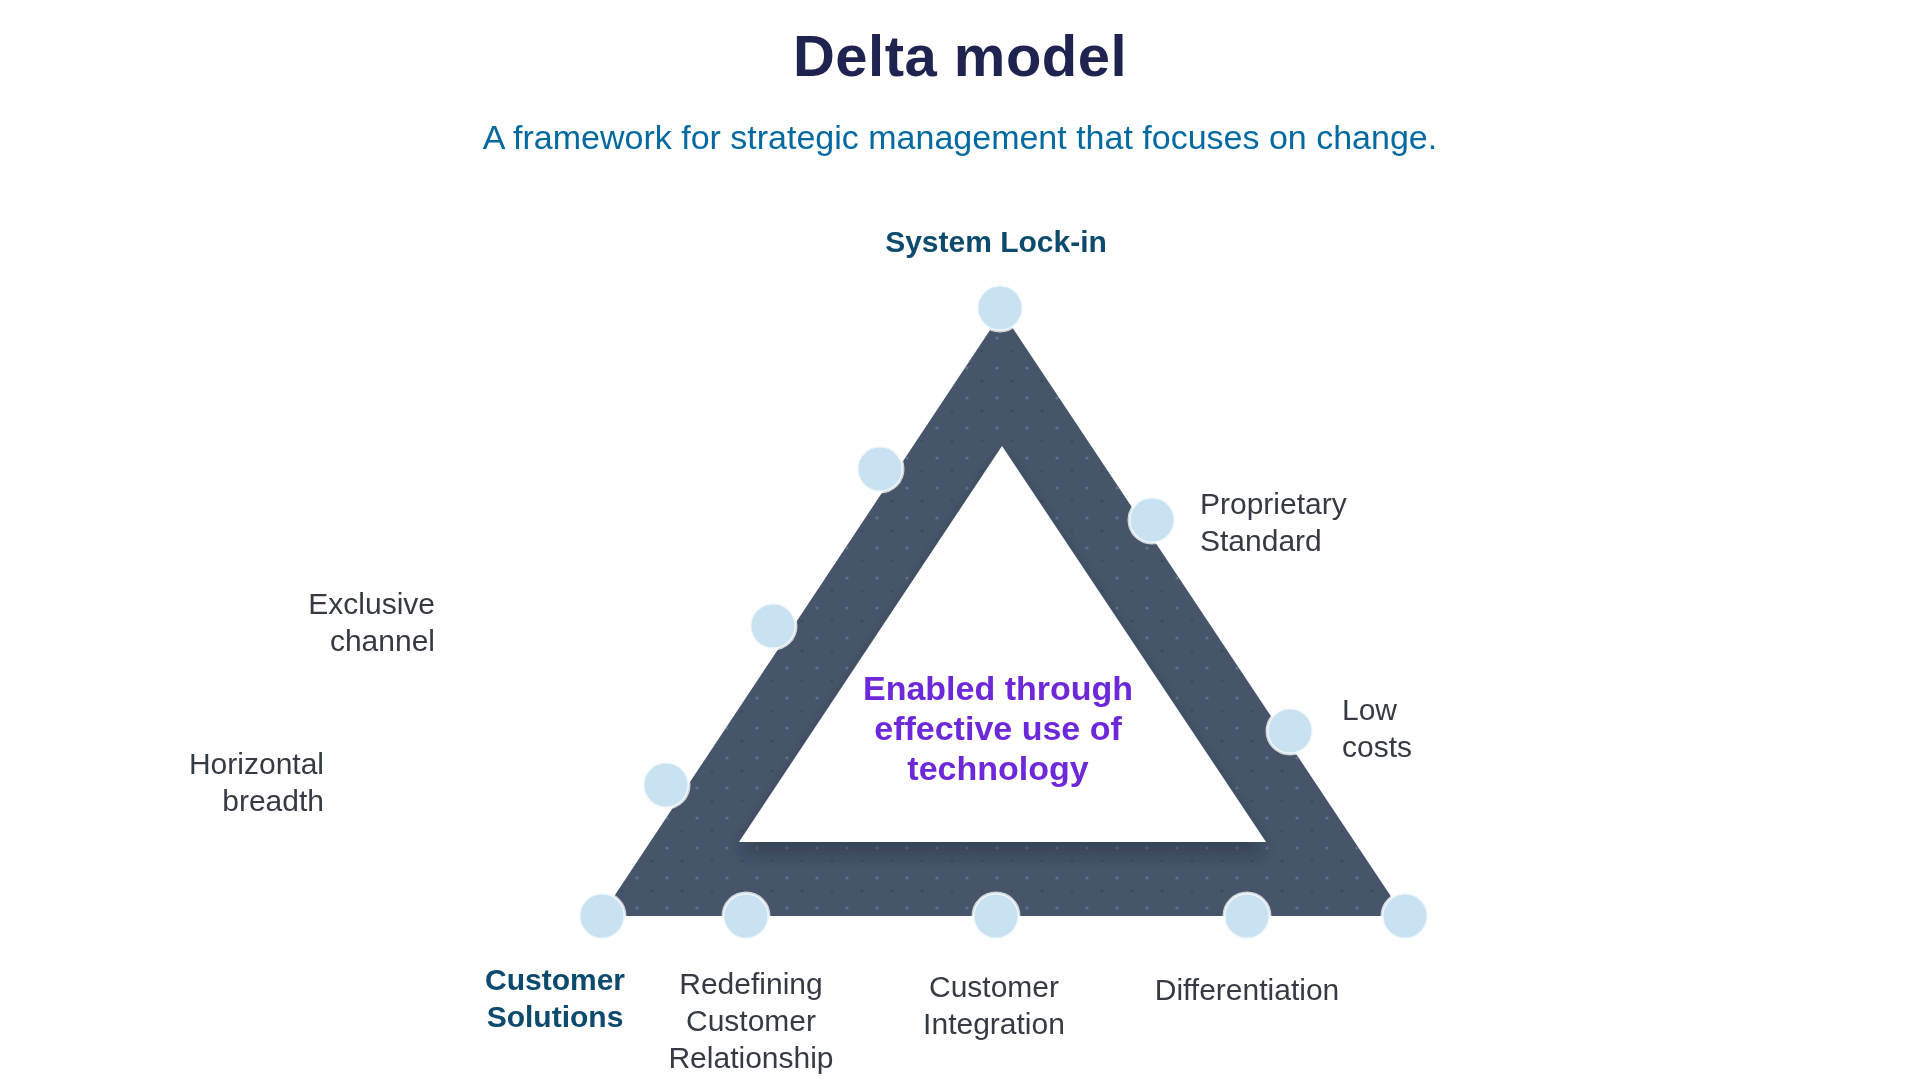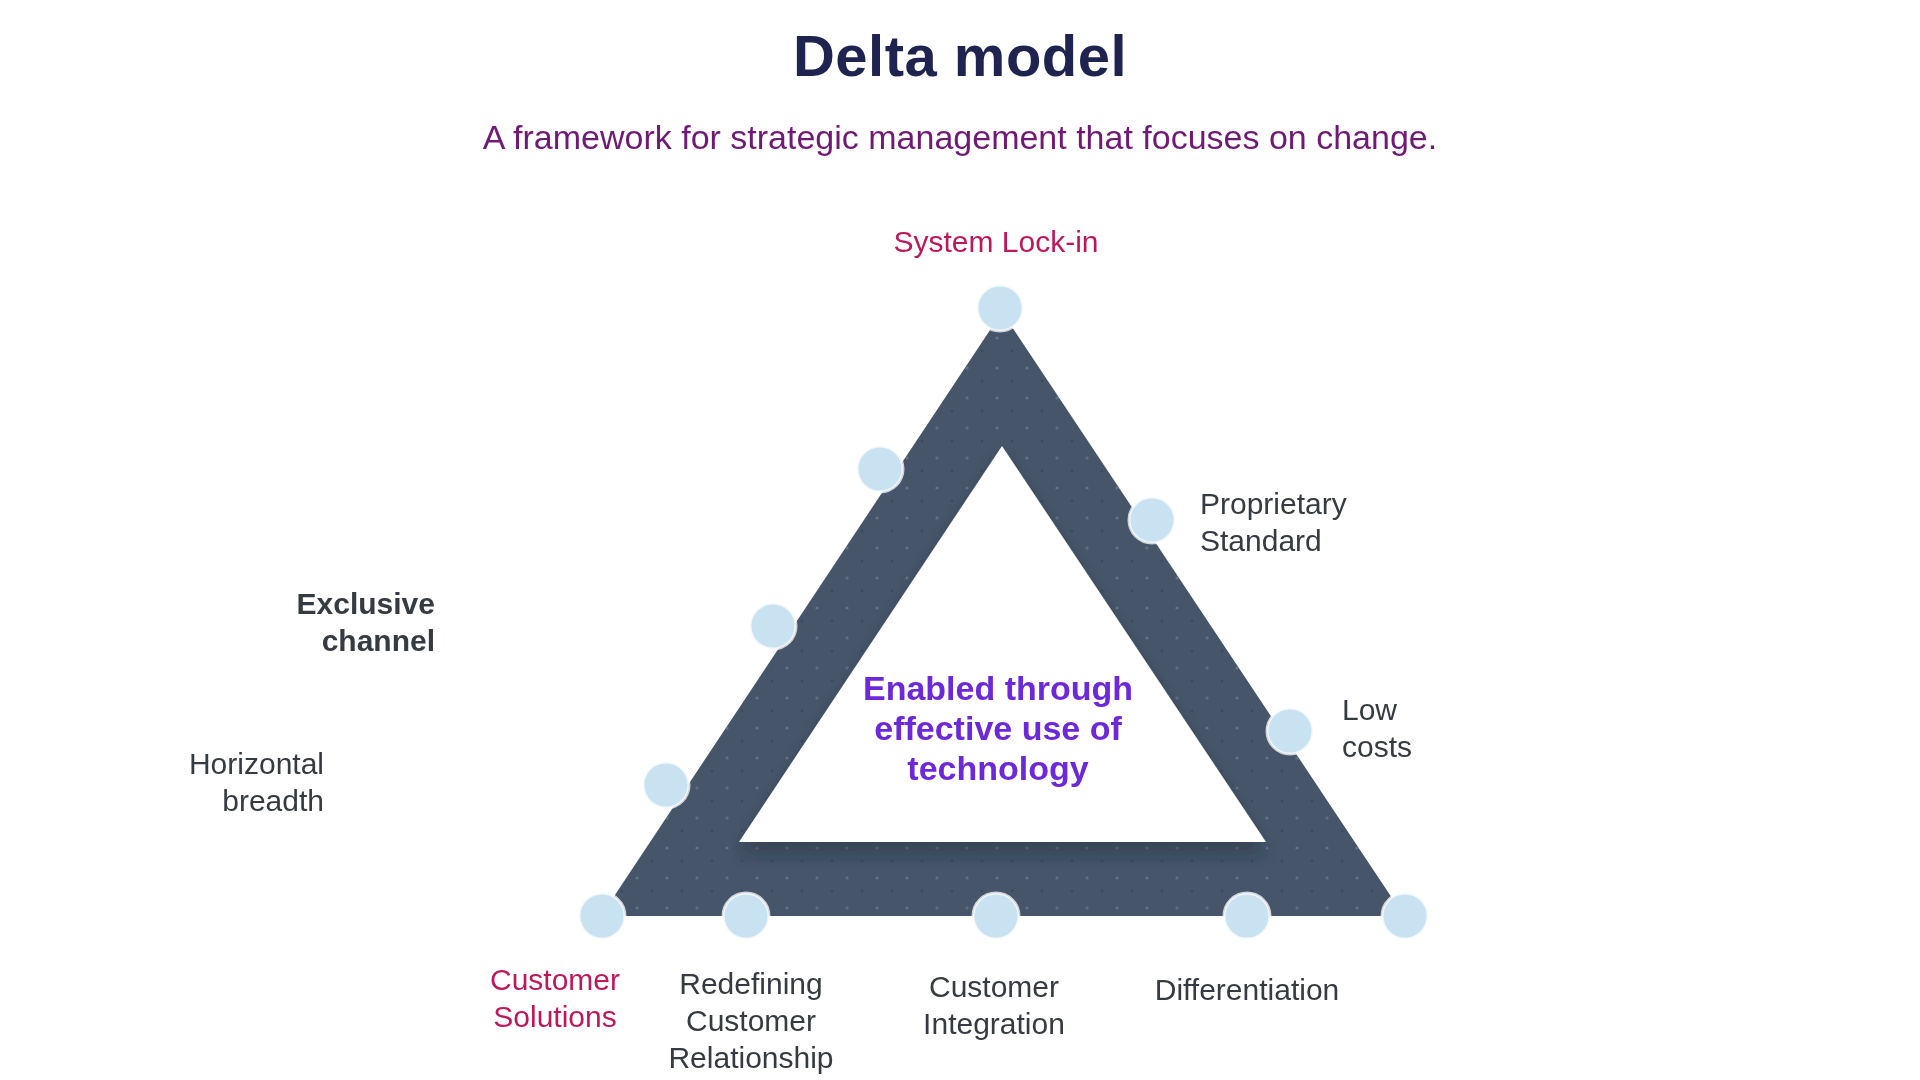--- a/index.html
+++ b/index.html
@@ -20,36 +20,36 @@
     letter-spacing: 0.5px;
     color: #1f234f;
     white-space: nowrap;
   }
   .page-subtitle {
     position: absolute;
     left: 960px; top: 118px;
     transform: translateX(-50%);
     font-size: 34px;
     font-weight: 400;
-    color: #701a75;
+    color: #0369a1;
     white-space: nowrap;
   }
   .diagram-svg {
     position: absolute;
     left: 0; top: 0;
     width: 1920px; height: 1080px;
   }
   .lbl {
     position: absolute;
     font-size: 30px;
     line-height: 1.23;
     color: #363b43;
     white-space: pre-line;
   }
-  .lbl.bold { font-weight: 400; color: #be185d; }
+  .lbl.bold { font-weight: 700; color: #0c4a6e; }
   .lbl.center { transform: translateX(-50%); text-align: center; }
   .lbl.right  { text-align: right; }
   .lbl.left   { text-align: left; }
   .center-caption {
     position: absolute;
     left: 998px; top: 668px;
     transform: translateX(-50%);
     text-align: center;
     font-size: 34px;
     font-weight: 700;
@@ -93,21 +93,21 @@
       <circle cx="746" cy="916" r="23"></circle>
       <circle cx="996" cy="916" r="23"></circle>
       <circle cx="1247" cy="916" r="23"></circle>
       <circle cx="1405" cy="916" r="23"></circle>
     </g>
   </svg>
 
   <div class="lbl bold center" style="left:996px; top:224px;">System Lock-in</div>
 
 
-  <div class="lbl right" style="right:1197px; top:586px;font-weight:bold;">Exclusive
+  <div class="lbl right" style="right:1197px; top:586px;">Exclusive
 channel</div>
 
   <div class="lbl right" style="right:1308px; top:746px;">Horizontal
 breadth</div>
 
   <div class="lbl left" style="left:1200px; top:486px;">Proprietary
 Standard</div>
 
   <div class="lbl left" style="left:1342px; top:692px;">Low
 costs</div>

